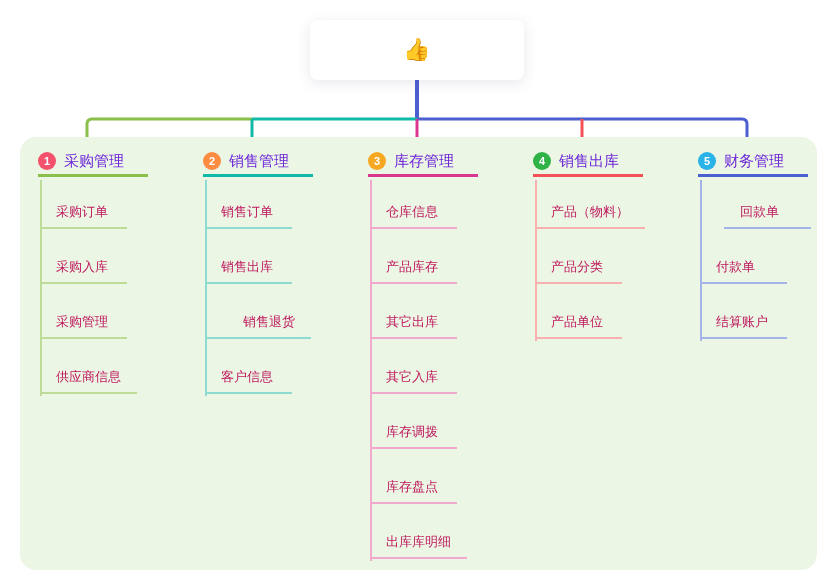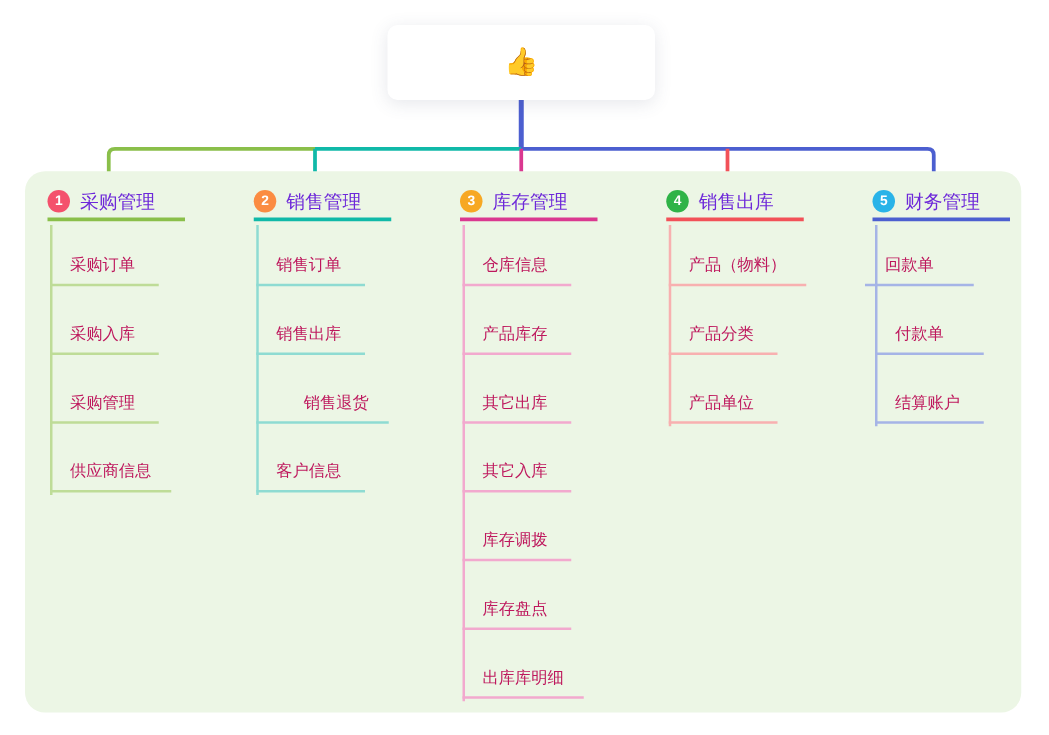--- a/index.html
+++ b/index.html
@@ -111,17 +111,17 @@
       </div>
       <div class="branch-vline" style="left: 535px; top: 180px; height: 161px; background: rgb(248, 176, 176);"></div>
       <div class="branch-item" style="left: 535px; top: 198px; border-bottom-color: rgb(248, 176, 176);">产品（物料）</div>
       <div class="branch-item" style="left: 535px; top: 253px; border-bottom-color: rgb(248, 176, 176);">产品分类</div>
       <div class="branch-item" style="left: 535px; top: 308px; border-bottom-color: rgb(248, 176, 176);">产品单位</div>
       <div class="branch-header" style="left: 698px; top: 148px; border-bottom-color: rgb(76, 95, 208);">
         <span class="branch-badge" style="background: rgb(41, 179, 232);">5</span>
         <span class="branch-label">财务管理</span>
       </div>
       <div class="branch-vline" style="left: 700px; top: 180px; height: 161px; background: rgb(165, 180, 230);"></div>
-      <div class="branch-item" style="left: 692px; top: 198px; border-bottom-color: rgb(165, 180, 230);">回款单</div>
+      <div class="branch-item" style="left: 724px; top: 198px; border-bottom-color: rgb(165, 180, 230);">回款单</div>
       <div class="branch-item" style="left: 700px; top: 253px; border-bottom-color: rgb(165, 180, 230);">付款单</div>
       <div class="branch-item" style="left: 700px; top: 308px; border-bottom-color: rgb(165, 180, 230); text-align: center;">结算账户</div>
     </div>
 </div>
 
 </body></html>

